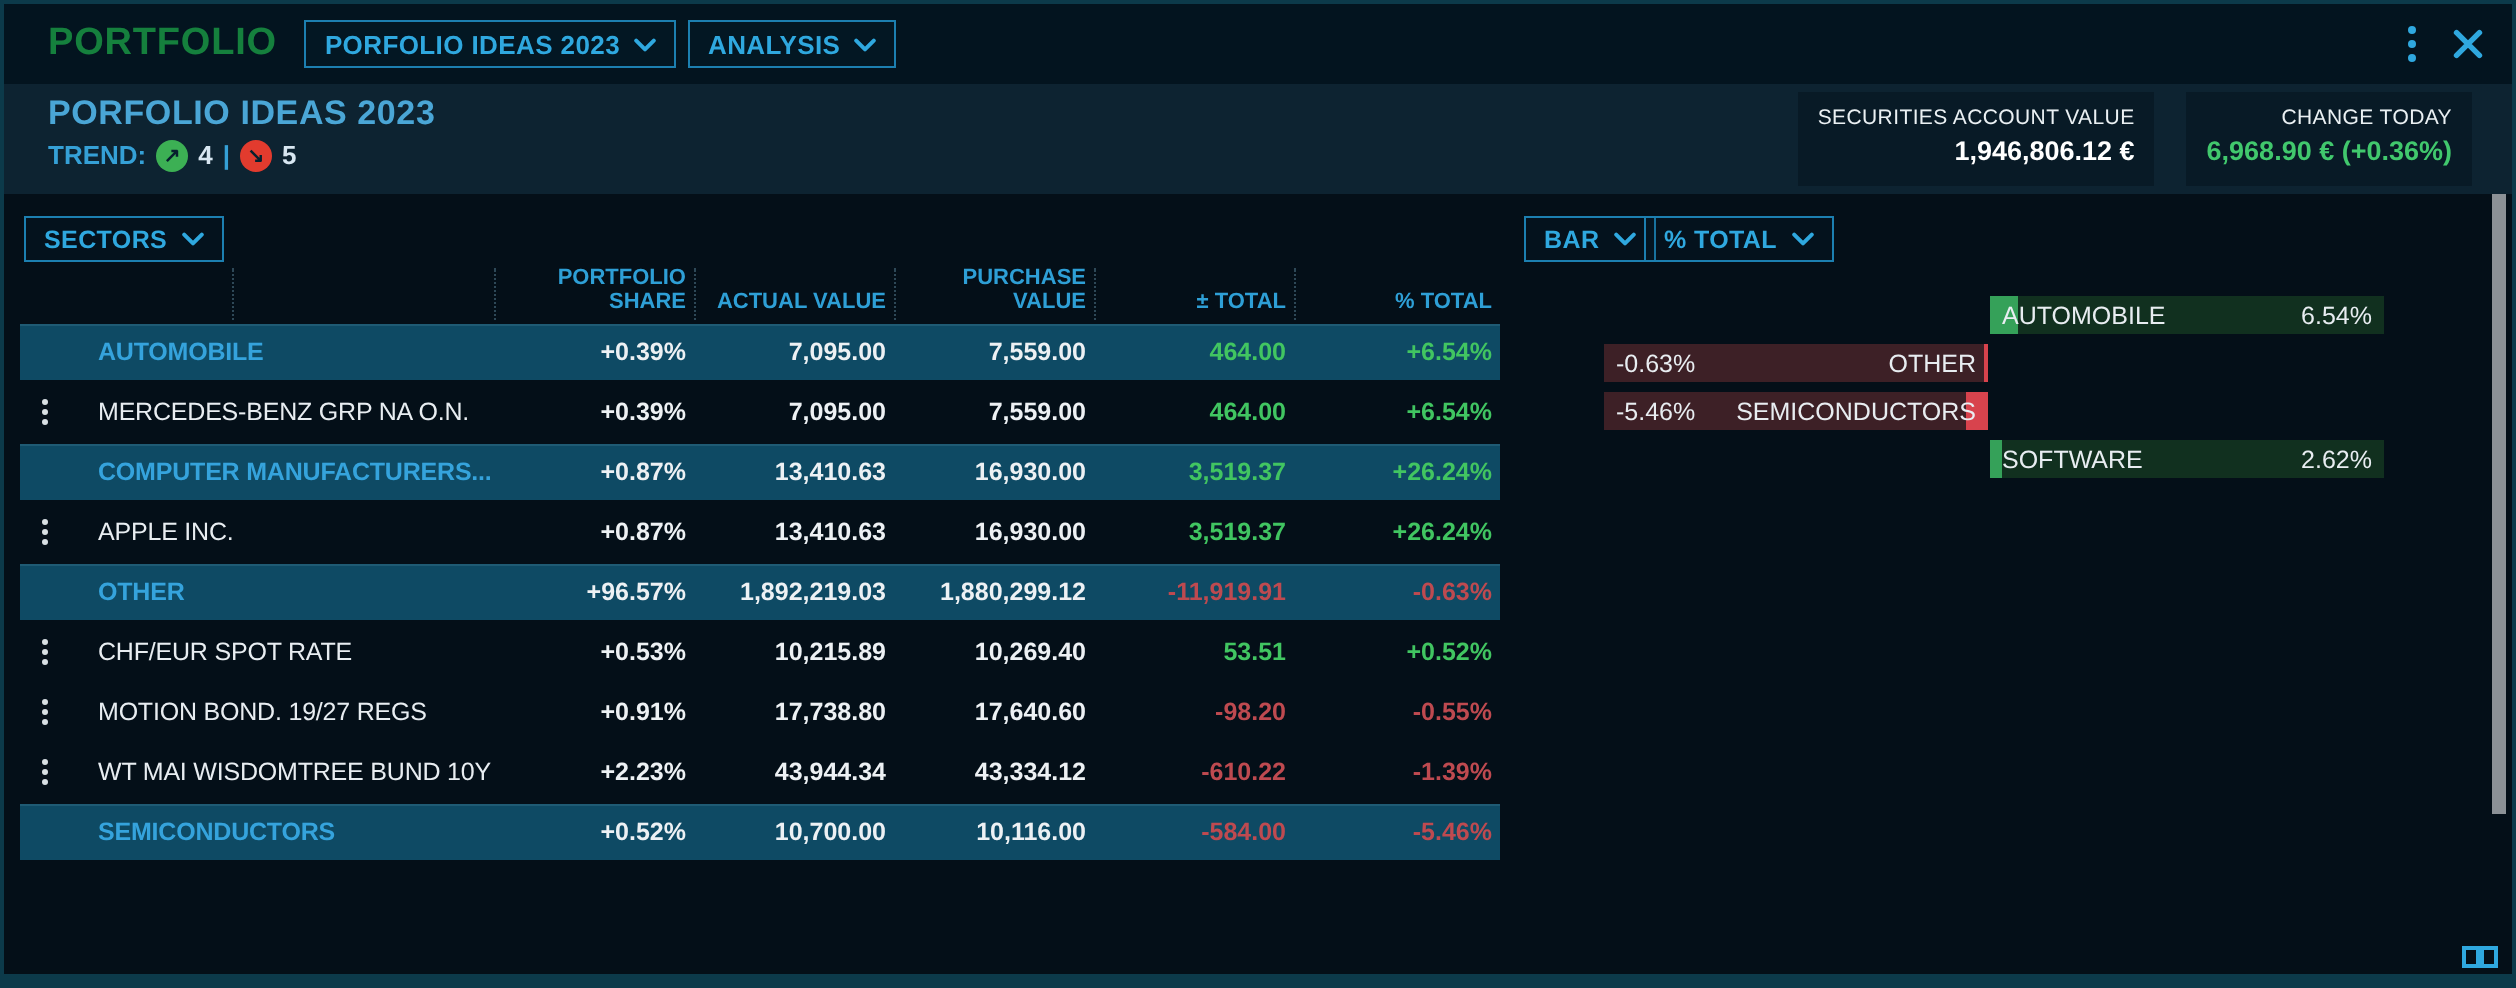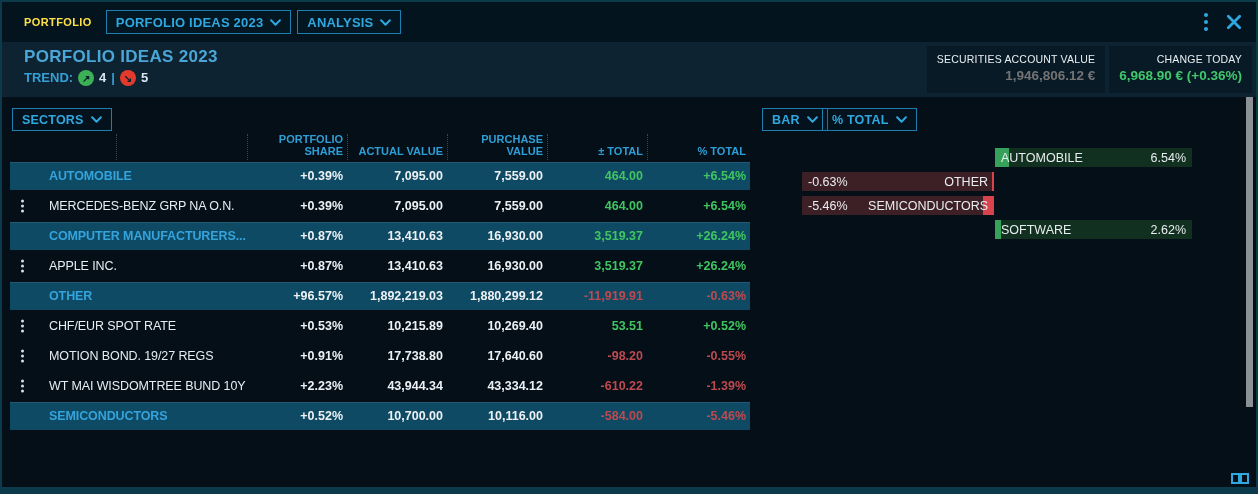--- a/index.html
+++ b/index.html
@@ -1,44 +1,44 @@
 <!DOCTYPE html>
 <html><head>
 <meta charset="utf-8">
 <style>
   html,body{margin:0;padding:0;background:#111;}
   #page{position:relative;width:1258px;height:494px;box-sizing:border-box;overflow:hidden;
         background:#050F19;border:2px solid #0C3A4A;font-family:"Liberation Sans",sans-serif;
         -webkit-font-smoothing:antialiased;}
   
   .topbar{position:absolute;left:0;top:0;right:0;height:40px;background:#03141F;display:flex;align-items:center;}
-  .app-label{margin-left:22px;margin-right:14px;color:#fde047;font-weight:700;font-size:11px;letter-spacing:.4px;}
+  .app-label{margin-left:22px;margin-right:14px;color:#15803d;font-weight:700;font-size:19px;letter-spacing:.4px;}
   .dd{display:inline-flex;align-items:center;gap:7px;border:1px solid #1C7FB0;color:#2FA8DF;font-weight:700;
       font-size:13px;padding:0 9px;height:24px;background:rgba(8,40,60,.15);cursor:pointer;letter-spacing:.2px;box-sizing:border-box;white-space:nowrap;}
   .dd + .dd{margin-left:6px;}
   .chev{flex:0 0 auto;}
   .top-icons{position:absolute;right:14px;top:0;height:40px;display:flex;align-items:center;gap:18px;color:#2FA8DF;}
   .kebab-v{display:flex;flex-direction:column;gap:3px;cursor:pointer;}
   .kebab-v i{width:4px;height:4px;border-radius:50%;background:currentColor;}
   .close-x{cursor:pointer;display:flex;}
   
   .band{position:absolute;top:40px;left:0;right:0;height:55px;background:#0D2331;}
   .title{position:absolute;left:22px;top:5px;color:#4AA6D6;font-size:17px;font-weight:700;letter-spacing:.3px;}
   .trend{position:absolute;left:22px;top:28px;display:flex;gap:5px;}
   .trend-label{color:#35A0D6;font-weight:700;font-size:13px;}
   .circ{width:16px;height:16px;border-radius:50%;display:flex;align-items:center;justify-content:center;
         font-size:10px;font-weight:700;color:#06202E;}
   .circ.up{background:#3CB054}.circ.down{background:#E23B2E}
   .trend-num{color:#D8E7F2;font-weight:700;font-size:13px;}
   .trend-sep{color:#35A0D6;font-weight:700;font-size:13px;}
-  .stats{position:absolute;top:4px;right:4px;display:flex;gap:4px;height:47px;}
+  .stats{position:absolute;top:4px;right:20px;display:flex;gap:16px;height:47px;}
   .stat{background:#081A26;padding:7px 10px 0;text-align:right;box-sizing:border-box;}
   .stat .lbl{font-size:10.5px;color:#EAF0F3;letter-spacing:.2px;white-space:nowrap;}
   .stat .val{font-size:13.5px;font-weight:700;margin-top:3px;white-space:nowrap;}
-  .val.white{color:#737373}.val.red{color:#E8453C}.val.green{color:#41C86D}
+  .val.white{color:#ffffff}.val.red{color:#E8453C}.val.green{color:#41C86D}
   .stat.w1{min-width:157px}.stat.w2{min-width:132px}.stat.w3{min-width:136px}
   
   .main{position:absolute;top:95px;left:0;right:0;bottom:5px;background:#040F18;padding-left:36px;}
   .dd.small{height:23px;font-size:12.5px;}
   .sectors-dd{position:absolute;left:10px;top:11px;}
   .bar-dd{position:absolute;left:760px;top:11px;}
   .metric-dd{position:absolute;left:814px;top:11px;}
   
   .thead{position:absolute;left:8px;top:37px;width:740px;height:26px;display:flex;box-sizing:border-box;}
   .th{font-size:11px;font-weight:700;color:#2E9FD6;text-align:right;line-height:12px;box-sizing:border-box;

